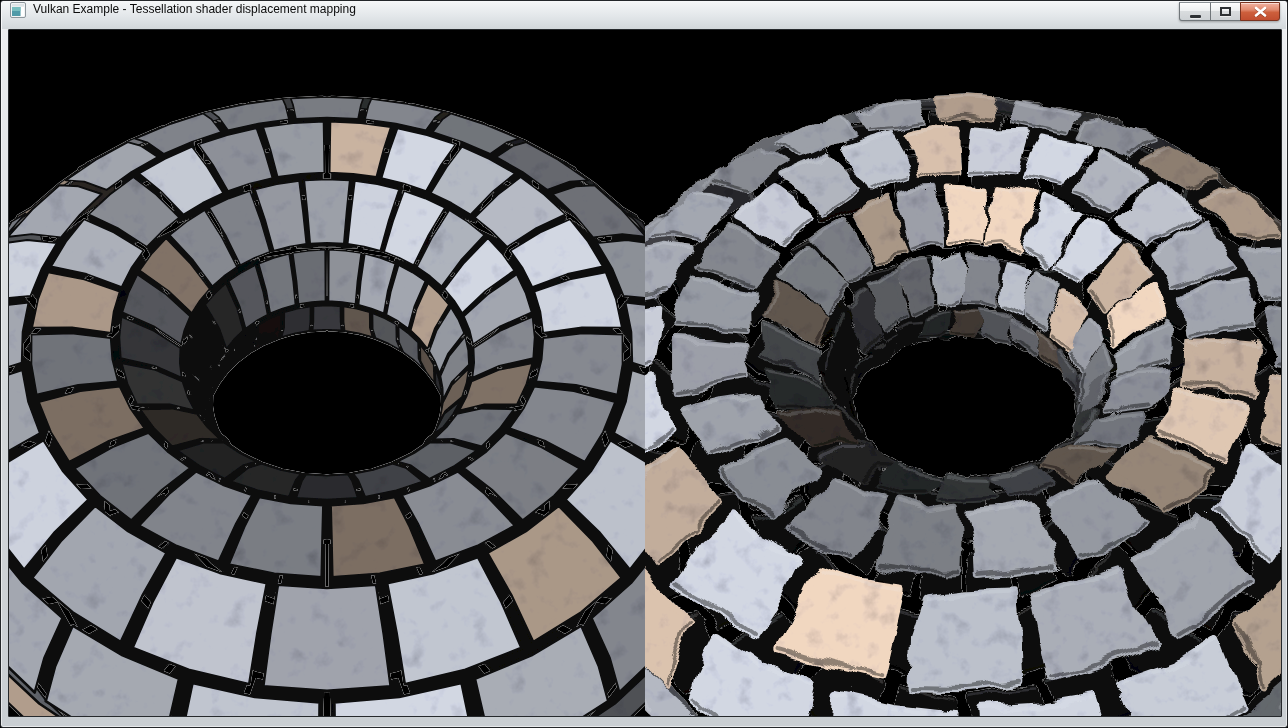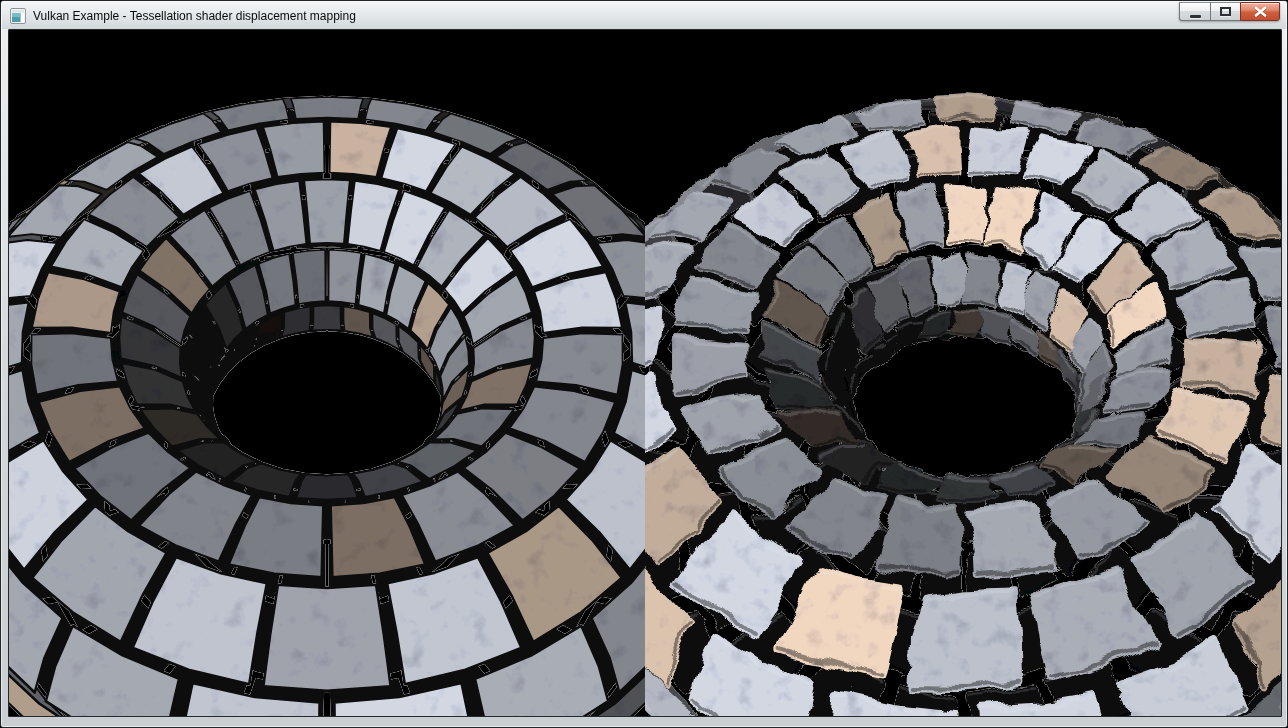--- a/index.html
+++ b/index.html
@@ -2,21 +2,21 @@
 <html><head>
 <meta charset="utf-8">
 <style>
   html,body{margin:0;padding:0;background:#000;}
   body{width:1288px;height:728px;position:relative;overflow:hidden;
        font-family:"Liberation Sans",sans-serif;}
   .window{position:absolute;inset:0;border:1px solid #24272a;border-radius:3px;
           background:linear-gradient(#eef0f2,#d3d7da 55%,#c9ced2);
           box-shadow:inset 0 0 0 1px rgba(255,255,255,.55);}
   .titlebar{position:absolute;top:1px;left:1px;right:1px;height:27px;
-            display:flex;align-items:center;gap:7px;padding-left:8px;
+            display:flex;align-items:flex-start;gap:7px;padding-left:8px;
             background:linear-gradient(#f4f6f7,#e2e6e9 55%,#d2d7da);
             border-radius:2px 2px 0 0;cursor:default;}
   .title-text{font-size:12px;color:#0b0b0b;white-space:nowrap;}
   .app-icon{width:16px;height:16px;display:inline-block;}
   .controls{position:absolute;top:1px;right:7px;display:flex;z-index:5;
             filter:drop-shadow(0 1px 1px rgba(0,0,0,.3));}
   .winbtn{margin:0;padding:0;width:32px;height:19px;border:1px solid #70767a;
           border-top-color:#8b9195;display:flex;align-items:center;justify-content:center;
           background:linear-gradient(#fdfdfd,#eef0f1 45%,#d9dcde 50%,#cdd1d4);
           box-shadow:inset 0 1px 0 rgba(255,255,255,.8);cursor:default;outline:none;}

